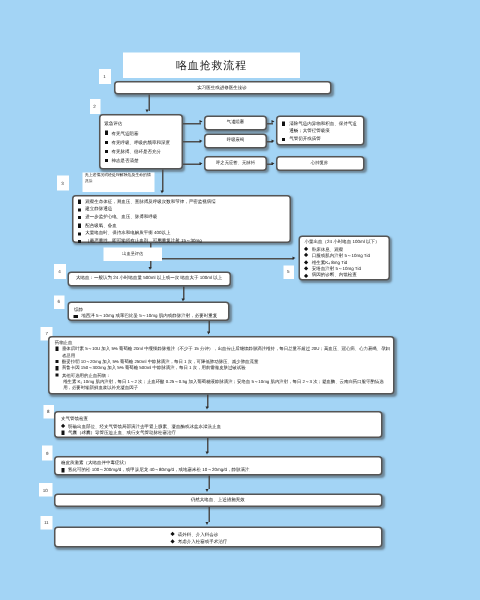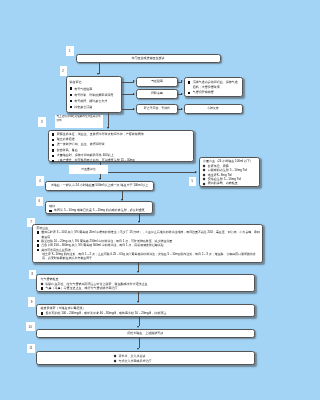--- a/index.html
+++ b/index.html
@@ -23,20 +23,21 @@
 .bu::before{content:"";position:absolute;left:0px;top:calc(0.5lh - 1.15px);width:2.3px;height:2.3px;background:#111;}
 .di::before{content:"";position:absolute;left:0.1px;top:calc(0.5lh - 1.05px);width:2.1px;height:2.1px;background:#111;transform:rotate(45deg);}
 .hd{font-weight:normal;margin-bottom:0.2px;}
 .nb{padding-left:5.6px !important;}
 </style>
 </head>
 <body>
 
 <div id="stage">
 
+<div class="ttl" style="left:82px;top:34.5px;width:118px;height:17px;padding-top:1.5px;letter-spacing:0.6px;">咯血抢救流程</div>
 
 <div class="mk" style="left:66px;top:45.5px;width:7.5px;height:10px;">1</div>
 <div class="bx ctr" style="left:75.5px;top:53.5px;width:145px;height:9px;font-size:3px;">
   <span>实习医生或进修医生接诊</span>
 </div>
 <div class="ln" style="left:99px;top:62.5px;width:0.6px;height:11.5px;"></div>
 <div class="ar" style="left:97.4px;top:73px;border-left:1.6px solid transparent;border-right:1.6px solid transparent;border-top:2.2px solid #2b2b2b;"></div>
 
 <div class="mk" style="left:59.5px;top:66px;width:7px;height:9.5px;">2</div>
 <div class="bx" style="left:66px;top:76px;width:56px;height:36.5px;padding:2.2px 2.5px;font-size:3px;line-height:2.05;">

